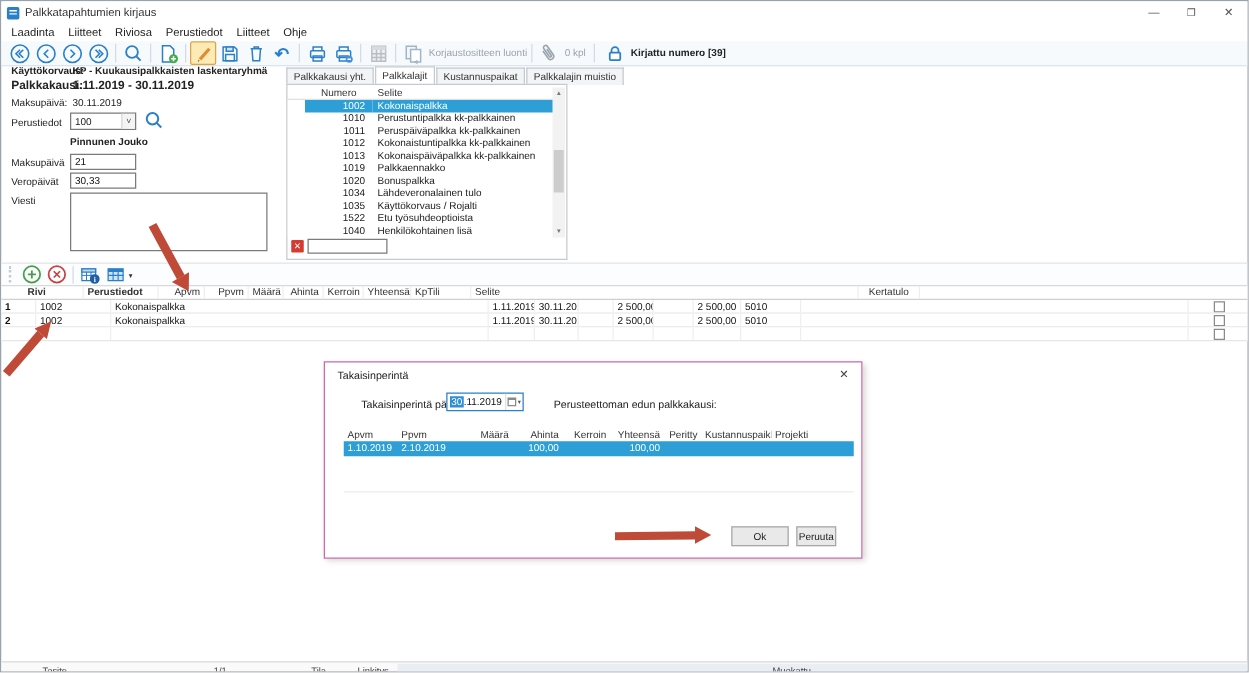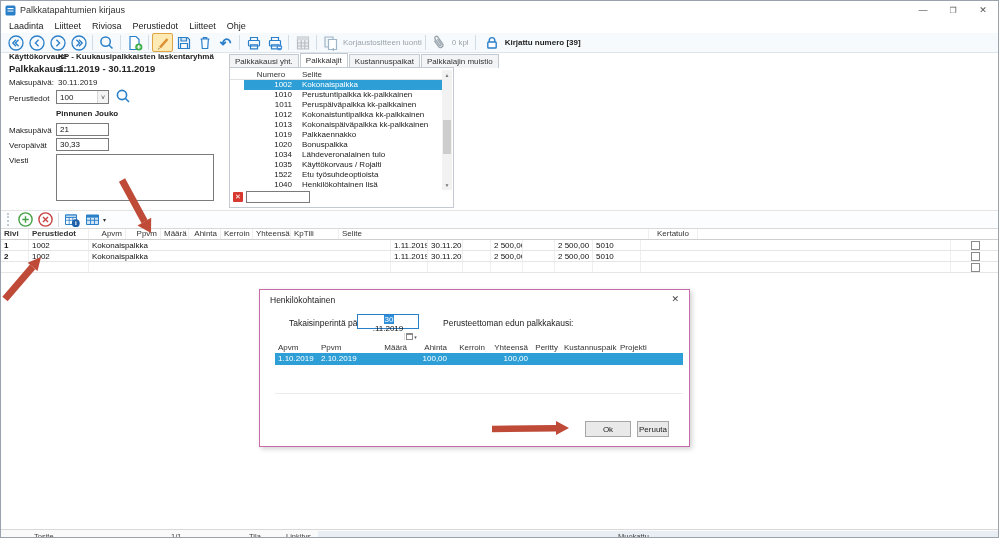--- a/index.html
+++ b/index.html
@@ -81,21 +81,21 @@
   .gc.right{text-align:right;}
   .gc.center{display:flex;align-items:center;justify-content:center;padding:0;}
   .gc.b{font-weight:bold;}
   .cb{width:9px;height:9px;border:1px solid #8a8a8a;background:#fff;display:inline-block;}
 
   
   .dialog{position:absolute;left:258px;top:288px;width:431px;height:158px;background:#fff;border:1px solid var(--dialog-border);box-shadow:2px 2px 5px rgba(0,0,0,0.18);z-index:40;}
   .dlg-title{position:absolute;left:10px;top:5px;font-size:8.5px;color:#222;}
   .dlg-close{position:absolute;right:10px;top:4px;font-size:9px;color:#444;}
   .dlg-lbl{position:absolute;font-size:8.5px;color:#222;white-space:nowrap;}
-  .datefield{position:absolute;left:97px;top:24px;width:62px;height:15px;border:1px solid var(--accent-blue);background:#fff;display:flex;align-items:center;font-size:8px;flex-direction:column;}
+  .datefield{position:absolute;left:97px;top:24px;width:62px;height:15px;border:1px solid var(--accent-blue);background:#fff;display:flex;align-items:center;font-size:8px;}
   .date-sel{background:#2f8fd9;color:#fff;padding:0 1px;margin-left:2px;}
   .date-rest{color:#111;}
   .date-cal{margin-left:auto;width:14px;height:100%;display:flex;align-items:center;justify-content:center;gap:1px;border-left:1px solid #e0e0e0;}
   .date-cal .cal{width:7px;height:7px;border:1px solid #8a8a8a;border-top:2px solid #8a8a8a;}
   .date-cal .dcaret{font-size:5px;color:#555;}
   .dtable{position:absolute;left:15px;top:52px;width:408px;height:52px;border-bottom:1px solid #ececec;}
   .dhead{display:flex;height:11px;color:#333;}
   .dc{height:100%;line-height:11px;padding:0 3px;overflow:hidden;white-space:nowrap;font-size:8px;}
   .dc.right{text-align:right;}
   .drow{display:flex;height:12px;line-height:12px;}
@@ -387,21 +387,21 @@
       <svg class="ic" width="17" height="17" viewBox="0 0 17 17">
           <rect x="2.5" y="4" width="12" height="9.5" fill="#cfe4f4" stroke="#2a7fc9"></rect>
           <rect x="2.5" y="4" width="12" height="2.6" fill="#2a7fc9"></rect>
           <path d="M2.5 9.3h12M6.5 6.6v6.9M10.5 6.6v6.9" stroke="#2a7fc9" stroke-width="0.9"></path>
         </svg>
     </div>
     <span class="gb-caret">▾</span>
   </div>
 
   <div class="gridhead">
-      <div class="gc left b" style="width: 28px;">Rivi</div>
+      <div class="gc left b" style="width: 48px; margin-left: 18px;">Rivi</div>
       <div class="gc left b" style="width: 60px;">Perustiedot</div>
       <div class="gc right" style="width: 37px;">Apvm</div>
       <div class="gc right" style="width: 35px;">Ppvm</div>
       <div class="gc right" style="width: 28px;">Määrä</div>
       <div class="gc right" style="width: 32px;">Ahinta</div>
       <div class="gc right" style="width: 32px;">Kerroin</div>
       <div class="gc right" style="width: 38px;">Yhteensä</div>
       <div class="gc left" style="width: 48px;">KpTili</div>
       <div class="gc left" style="width: 310px;">Selite</div>
       <div class="gc center" style="width: 49px;">Kertatulo</div>
@@ -451,21 +451,21 @@
         <div class="gc right" style="width: 38px;"></div>
         <div class="gc left" style="width: 48px;"></div>
         <div class="gc left" style="width: 310px;"></div>
         <div class="gc center" style="width: 49px;">
           <span class="cb"></span>
         </div>
       </div>
     </div>
 
   <div class="dialog">
-    <span class="dlg-title">Henkilökohtainen</span>
+    <span class="dlg-title">Takaisinperintä</span>
     <span class="dlg-close">✕</span>
     <span class="dlg-lbl" style="left:29px;top:28px;">Takaisinperintä päivä</span>
     <div class="datefield">
       <span class="date-sel">30</span>
       <span class="date-rest">.11.2019</span>
       <span class="date-cal">
         <span class="cal"></span>
         <span class="dcaret">▾</span>
       </span>
     </div>

